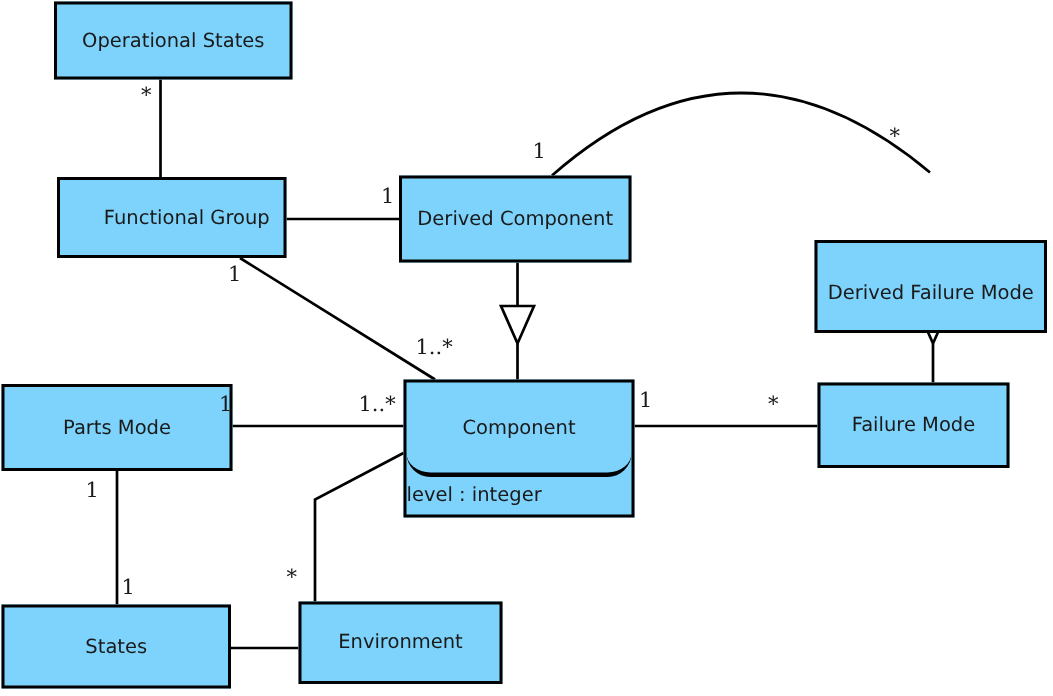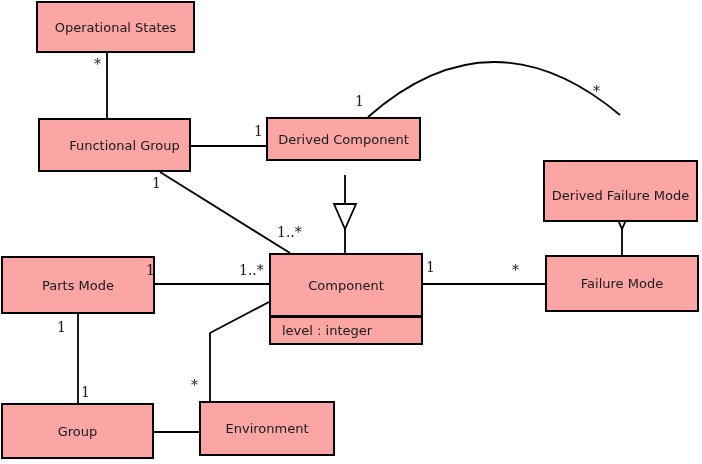--- a/index.html
+++ b/index.html
@@ -28,46 +28,47 @@
     stroke-width: 1.8;
   }
   #connector-layer polygon {
     fill: #ffffff;
     stroke-width: 1.8;
   }
   .uml-box {
     position: absolute;
     box-sizing: border-box;
     border: 2px solid #000000;
-    background: #fca5a5;
+    background: #7dd3fc;
     display: flex;
     align-items: center;
     justify-content: center;
     color: #1a1a1a;
     font-size: 13px;
     text-align: center;
   }
   .uml-box.compartmented {
     display: block;
   }
   .uml-name-compartment {
     box-sizing: border-box;
     height: 63px;
     border-bottom: 3px solid #000000;
     display: flex;
     align-items: center;
     justify-content: center;
+    border-radius: 16px;
   }
   .uml-attr-compartment {
     box-sizing: border-box;
     height: 25px;
     display: flex;
     align-items: center;
     justify-content: flex-start;
-    padding-left: 11px;
+    padding-left: 0;
     font-size: 13px;
     text-align: left;
   }
   .mult {
     position: absolute;
     font-family: "DejaVu Serif", serif;
     font-size: 14px;
     line-height: 14px;
     color: #1a1a1a;
     white-space: nowrap;
@@ -95,47 +96,47 @@
   </svg>
 
   <div class="uml-box" style="left:36px; top:1px; width:159px; height:52px;">
     <span>Operational States</span>
   </div>
 
   <div class="uml-box" style="left:38px; top:118px; width:153px; height:54px;padding-left:20px;">
     <span>Functional Group</span>
   </div>
 
-  <div class="uml-box" style="left:266px; top:117px; width:155px; height:44px;">
+  <div class="uml-box" style="left:266px; top:117px; width:155px; height:58px;">
     <span>Derived Component</span>
   </div>
 
   <div class="uml-box" style="left:543px; top:115px; width:155px; height:62px; padding-top:8px;margin-top:45px;">
     <span>Derived Failure Mode</span>
   </div>
 
   <div class="uml-box" style="left:1px; top:256px; width:154px; height:58px;">
     <span>Parts Mode</span>
   </div>
 
   <div class="uml-box compartmented" style="left:269px; top:253px; width:154px; height:92px;">
     <div class="uml-name-compartment">
       <span>Component</span>
     </div>
     <div class="uml-attr-compartment">
       <span>level : integer</span>
     </div>
   </div>
 
-  <div class="uml-box" style="left:545px; top:255px; width:154px; height:57px;">
+  <div class="uml-box" style="left:545px; top:255px; width:128px; height:57px;">
     <span>Failure Mode</span>
   </div>
 
   <div class="uml-box" style="left:1px; top:403px; width:153px; height:56px;">
-    <span>Group</span>
+    <span>States</span>
   </div>
 
   <div class="uml-box" style="left:199px; top:401px; width:136px; height:55px;">
     <span>Environment</span>
   </div>
 
   <span class="mult" style="left:94px;  top:57px;">*</span>
   <span class="mult" style="left:254px; top:124px;">1</span>
   <span class="mult" style="left:152px; top:176px;">1</span>
   <span class="mult" style="left:277px; top:225px;">1..*</span>

